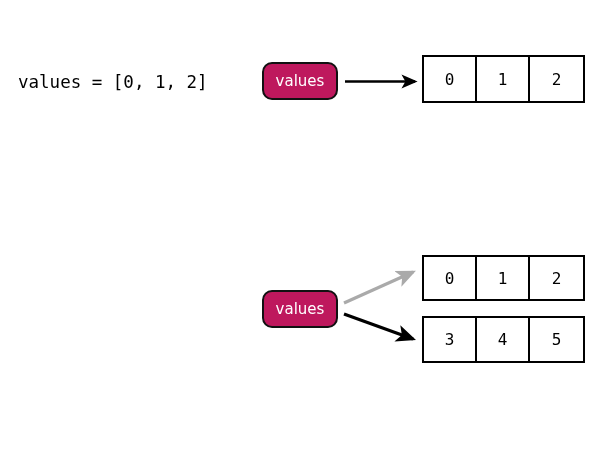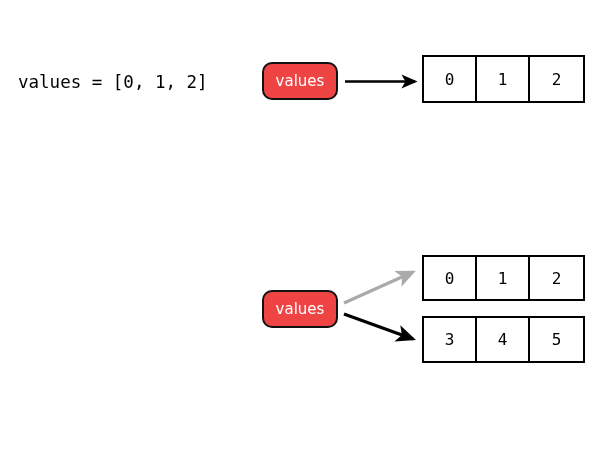--- a/index.html
+++ b/index.html
@@ -31,21 +31,21 @@
   }
   #code-top   { left: 18px; top: 72px; }
   #code-bottom{ left: 18px; top: 298px; }
 
   
   .var-pill {
     position: absolute;
     width: 76px;
     height: 38px;
     border-radius: 10px;
-    background: #ef4444;
+    background: #be185d;
     border: 2px solid #111111;
     box-sizing: border-box;
     display: flex;
     align-items: center;
     justify-content: center;
   }
   .var-pill span {
     color: #ffffff;
     font-family: "DejaVu Sans", sans-serif;
     font-size: 15px;

